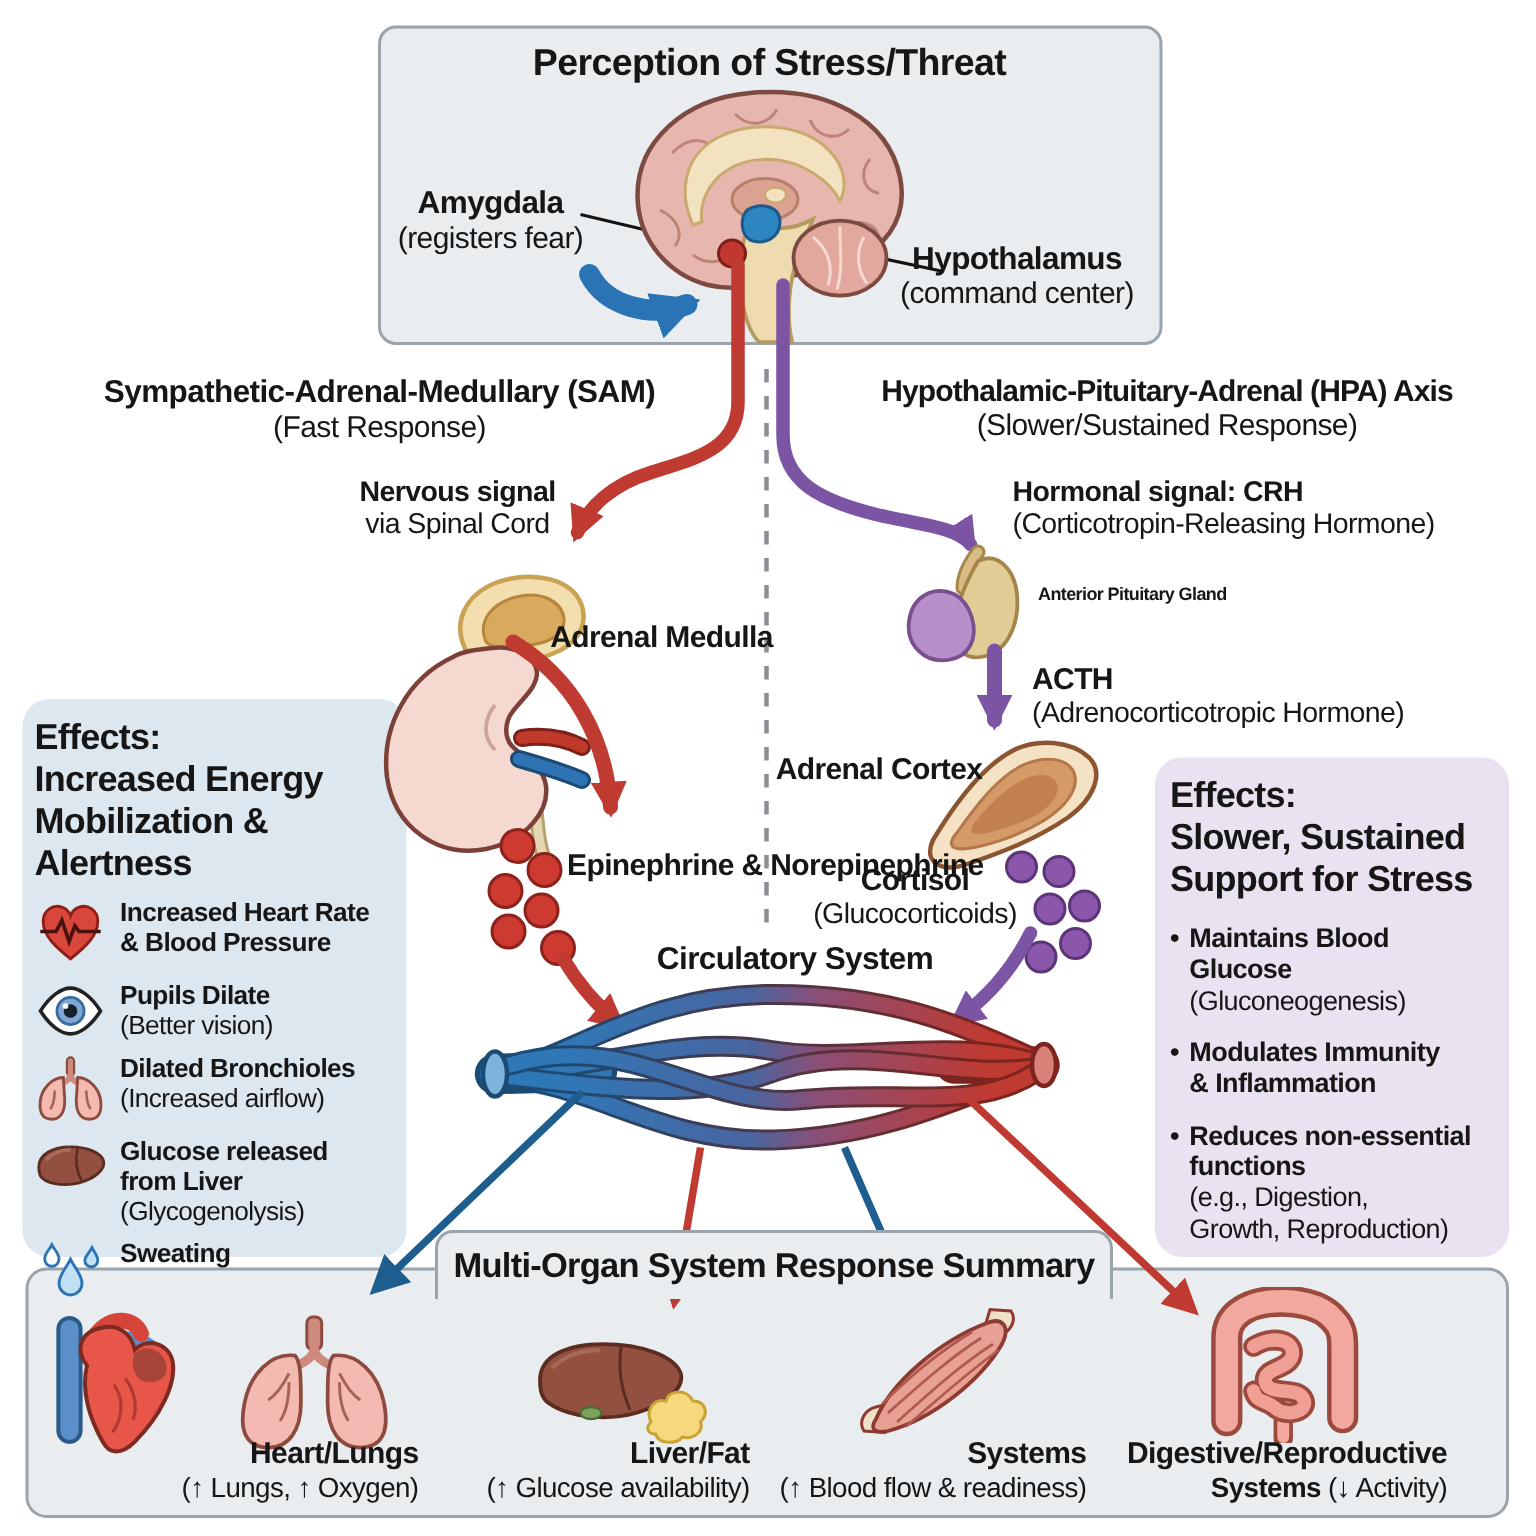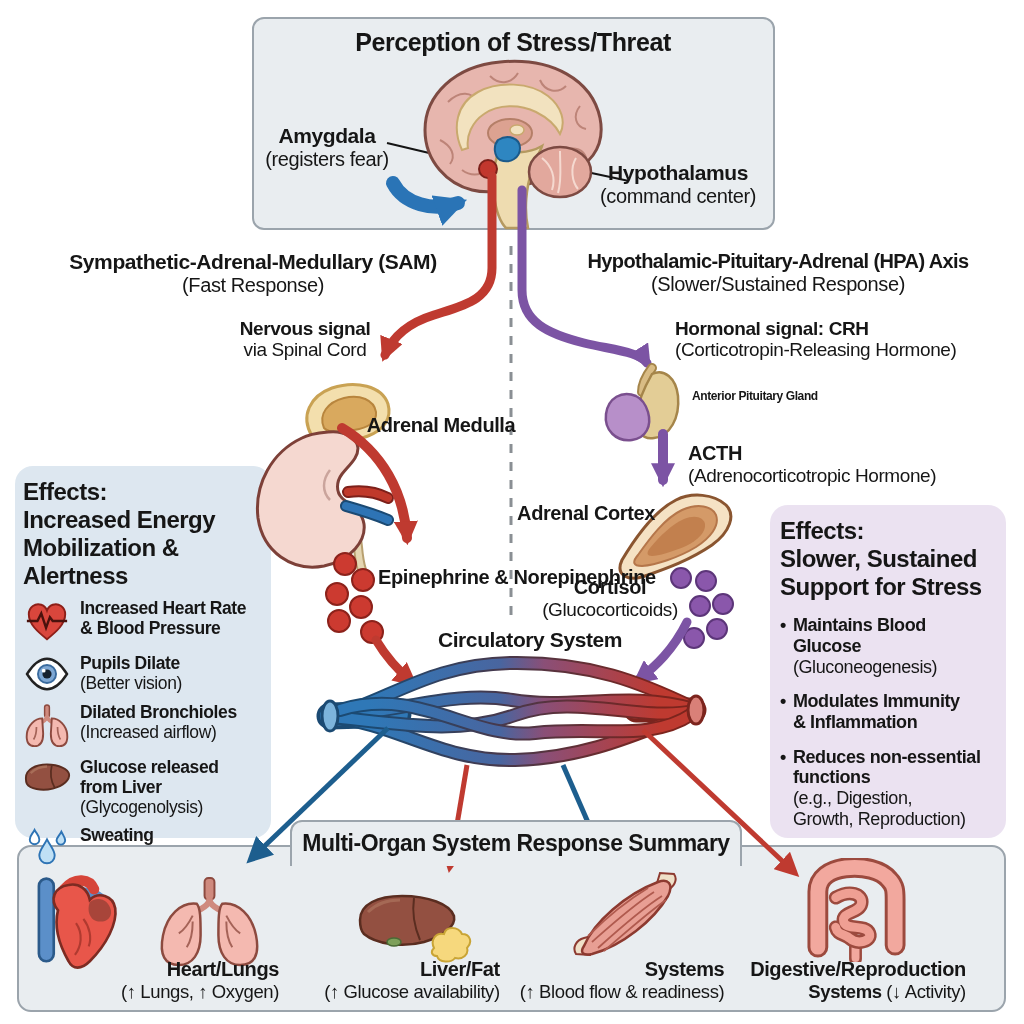--- a/index.html
+++ b/index.html
@@ -373,17 +373,17 @@
   </div>
   <div class="organ" style="left:412px;top:958px">
     <div class="nm">Liver/Fat</div>
     <div class="nt"><span class="b"></span><span>(↑ Glucose availability)</span></div>
   </div>
   <div class="organ" style="left:622px;top:958px">
     <div class="nm">Systems</div>
     <div class="nt"><span class="b"></span><span>(↑ Blood flow &amp; readiness)</span></div>
   </div>
   <div class="organ" style="left:858px;top:958px">
-    <div class="nm">Digestive/Reproduction</div>
+    <div class="nm">Digestive/Reproductive</div>
     <div class="nt"><span class="b">Systems </span><span>(↓ Activity)</span></div>
   </div>
 
 </div>
 
 </body></html>

